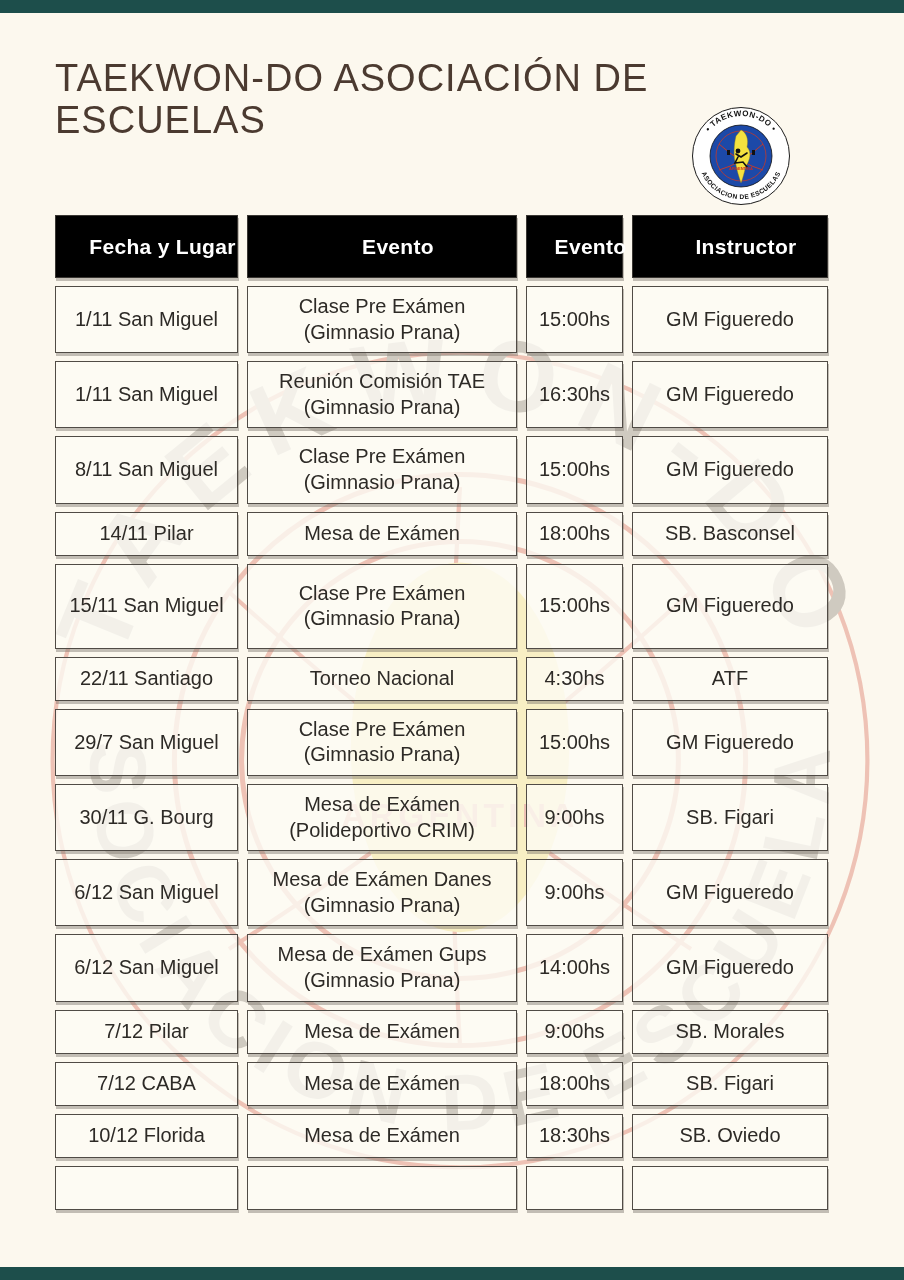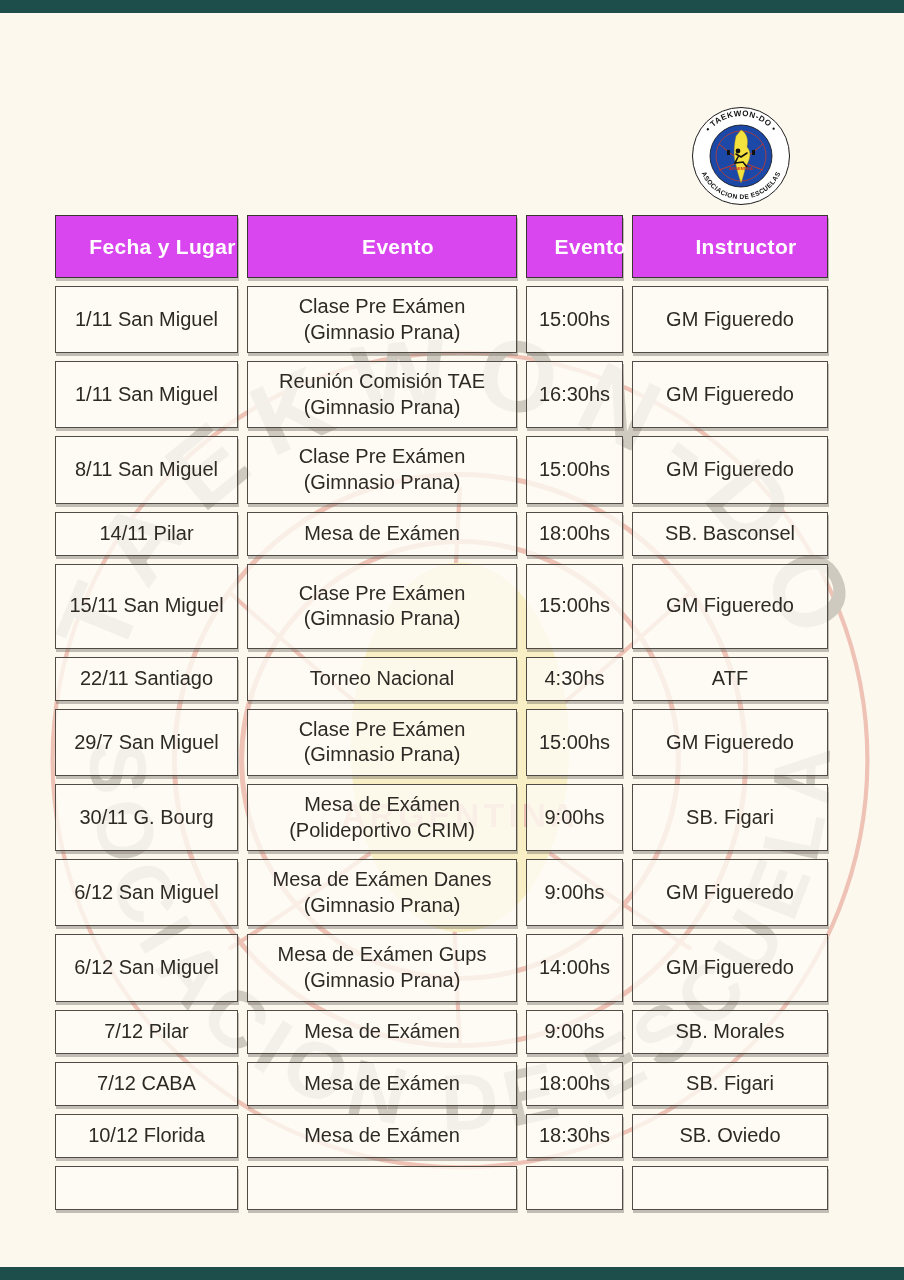--- a/index.html
+++ b/index.html
@@ -27,21 +27,21 @@
   .watermark{position:absolute;left:40px;top:340px;width:840px;height:840px;z-index:0;opacity:0.30;}
 
   .schedule{
     position:absolute;left:55px;top:215px;width:773px;z-index:1;
     display:grid;grid-template-columns:183px 270px 97px 196px;
     column-gap:9px;row-gap:8px;
   }
   .row{display:contents;}
   .th{
     box-sizing:border-box;min-height:63px;
-    background:#d946ef;border:1px solid #3a3733;
+    background:#000000;border:1px solid #3a3733;
     color:#ffffff;font-weight:bold;font-size:21px;letter-spacing:0.3px;
     display:flex;align-items:center;justify-content:center;text-align:center;
     box-shadow:1px 3px 0 rgba(125,118,108,0.45);
     padding-left:32px;
   }
   .cell{
     box-sizing:border-box;min-height:44px;padding:7px 4px;
     background:rgba(253,251,245,0.78);
     border:1.5px solid #504b45;
     box-shadow:1px 3px 0 rgba(125,118,108,0.45);
@@ -71,20 +71,21 @@
   <text font-size="24" font-weight="bold" fill="#6b6258" letter-spacing="5" font-family="Liberation Sans, sans-serif">
     <textPath href="#wmTop" startOffset="50%" text-anchor="middle">TAEKWON-DO</textPath>
   </text>
   <text font-size="19" font-weight="bold" fill="#6b6258" letter-spacing="2.5" font-family="Liberation Sans, sans-serif">
     <textPath href="#wmBottom" startOffset="50%" text-anchor="middle">ASOCIACION DE ESCUELAS</textPath>
   </text>
   <text x="100" y="116" font-size="8" font-weight="bold" fill="#d04a33" text-anchor="middle" letter-spacing="1" font-family="Liberation Sans, sans-serif">ARGENTINA</text>
 </svg>
 
 <div class="masthead">
+  <div class="title-line">TAEKWON-DO ASOCIACIÓN DE ESCUELAS</div>
 </div>
 
 <svg class="badge" viewBox="0 0 100 100" aria-hidden="true">
   <defs>
     <path id="lgTop" d="M 10,50 A 40,40 0 0 1 90,50"></path>
     <path id="lgBottom" d="M 7,50 A 43,43 0 0 0 93,50"></path>
   </defs>
   <circle cx="50" cy="50" r="48.5" fill="#ffffff" stroke="#1c1c1c" stroke-width="1"></circle>
   <circle cx="50" cy="50" r="31" fill="#1c49a8" stroke="#101010" stroke-width="0.8"></circle>
   <path d="M 28,38 Q 50,58 72,64" fill="none" stroke="#c23a2b" stroke-width="1"></path>

